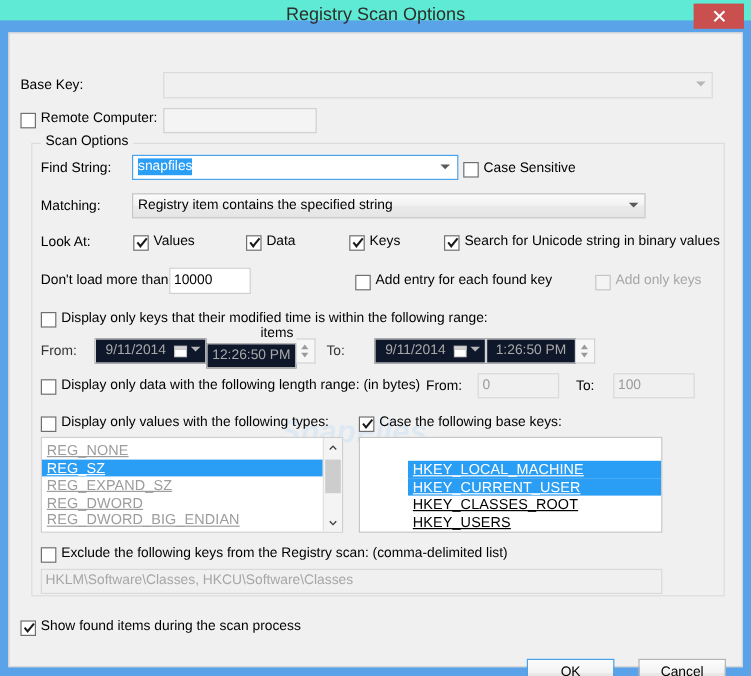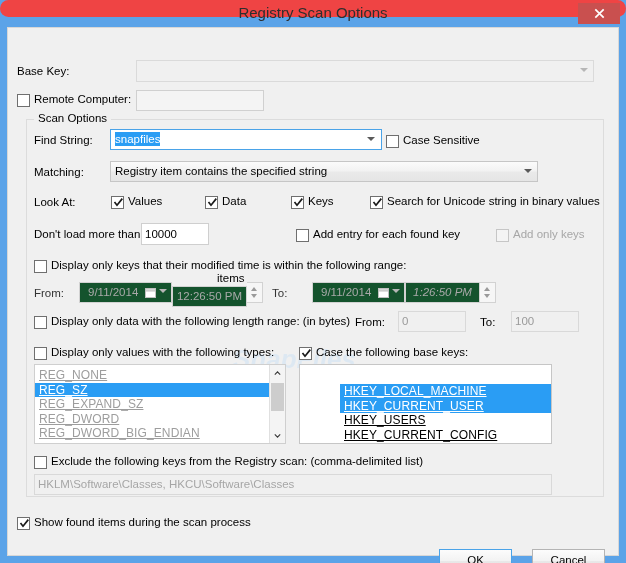--- a/index.html
+++ b/index.html
@@ -9,22 +9,21 @@
     font-size:11.5px;color:#000;
     background:#5ba3e8;
   }
   #window{
     position:absolute;left:0;top:0;width:626px;height:563px;
     background:#5ba3e8;
   }
   
   #titlebar{
     position:absolute;left:0;top:0;width:626px;height:17px;
-    background:#ef4444;
-    border-radius:13px;
+    background:#5eead4;
   }
   #title-text{
     position:absolute;left:0;top:4px;width:626px;text-align:center;
     font-size:15px;color:#2e2e2e;
     font-family:"Liberation Sans","DejaVu Sans",sans-serif;
   }
   #close-button{
     position:absolute;right:6px;top:3px;width:42px;height:21px;
     background:#c9504f;border:none;cursor:pointer;
     display:flex;align-items:center;justify-content:center;
@@ -76,21 +75,21 @@
     border:1px solid #6f6f6f;background:#fff;}
   .cb.dis{border-color:#c6c6c6;background:#f4f4f4;}
   .cb svg{position:absolute;left:1px;top:0px;}
   .cbrow{position:absolute;white-space:nowrap;}
   .cbrow .cbl{position:absolute;left:17px;top:-1px;font-size:11.5px;}
   .cbrow .cbl.dis{color:#a7a7a7;}
 
   
   .datebox{
     position:absolute;box-sizing:border-box;border:1px solid #d2d2d2;
-    background:#14532d;color:#a9a9a9;font-size:11.5px;line-height:19px;
+    background:#0f172a;color:#a9a9a9;font-size:11.5px;line-height:19px;
     text-align:center;
   }
   .spin{
     position:absolute;box-sizing:border-box;border:1px solid #d2d2d2;
     border-left:none;background:#f6f6f6;width:16px;
   }
   .spin .s{position:absolute;left:4px;width:0;height:0;
     border-left:3.5px solid transparent;border-right:3.5px solid transparent;}
   .spin .up{top:4px;border-bottom:4px solid #9a9a9a;}
   .spin .dn{bottom:4px;border-top:4px solid #9a9a9a;}
@@ -251,21 +250,21 @@
 
     <div class="lbl" style="left:264px;top:259px;color:#333;">To:</div>
     <div class="datebox" style="left:304px;top:254px;width:93px;height:21px;line-height:19px;text-align:left;padding-left:8px;">
       <span>9/11/2014</span>
       <svg width="11" height="10" viewBox="0 0 11 10" style="position:absolute;right:15px;top:5px;">
         <rect x="0.5" y="0.5" width="10" height="9" fill="#fff" stroke="#c0c0c0"></rect>
         <rect x="0.5" y="0.5" width="10" height="2.5" fill="#d8d8d8" stroke="#c0c0c0"></rect>
       </svg>
       <span style="position:absolute;right:4px;top:7px;"><span class="arrow light"></span></span>
     </div>
-    <div class="datebox" style="left:397px;top:254px;width:75px;height:21px;line-height:19px;font-style:italic;">
+    <div class="datebox" style="left:397px;top:254px;width:75px;height:21px;line-height:19px;">
       <span>1:26:50 PM</span>
     </div>
     <div class="spin" style="left:472px;top:254px;height:21px;">
       <span class="s up"></span>
         <span class="s dn"></span>
     </div>
 
     <div class="cbrow" style="left:26px;top:288px;">
       <div class="cb"></div>
       <div class="cbl">Display only data with the following length range: (in bytes)</div>
@@ -313,20 +312,21 @@
               <path d="M0.8 2.4 L3.5 5.2 L6.2 2.4" stroke="#3a3a3a" stroke-width="1.1" fill="none"></path>
             </svg>
         </div>
       </div>
     </div>
 
     <div class="listbox" style="left:291px;top:336px;width:253px;height:80px;">
       <div style="position:absolute;left:0;top:1px;right:0;padding-top:18px;margin-left:40px;">
         <div class="li sel">HKEY_LOCAL_MACHINE</div>
         <div class="li sel">HKEY_CURRENT_USER</div>
+        <div class="li">HKEY_CLASSES_ROOT</div>
         <div class="li">HKEY_USERS</div>
         <div class="li">HKEY_CURRENT_CONFIG</div>
       </div>
     </div>
 
     <div class="cbrow" style="left:26px;top:428px;">
       <div class="cb"></div>
       <div class="cbl">Exclude the following keys from the Registry scan: (comma-delimited list)</div>
     </div>
     <div class="tbox gray" style="left:26px;top:446px;width:518px;height:21px;color:#a6a6a6;">

